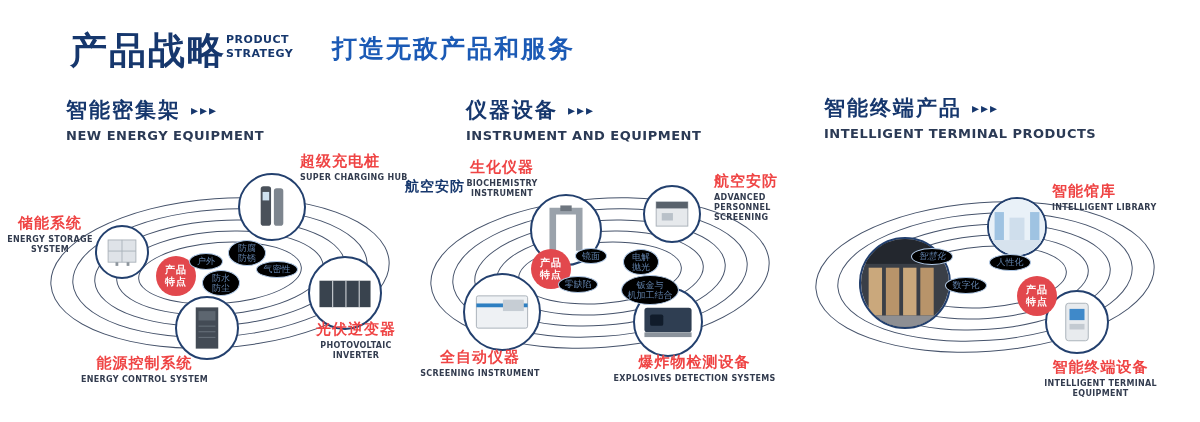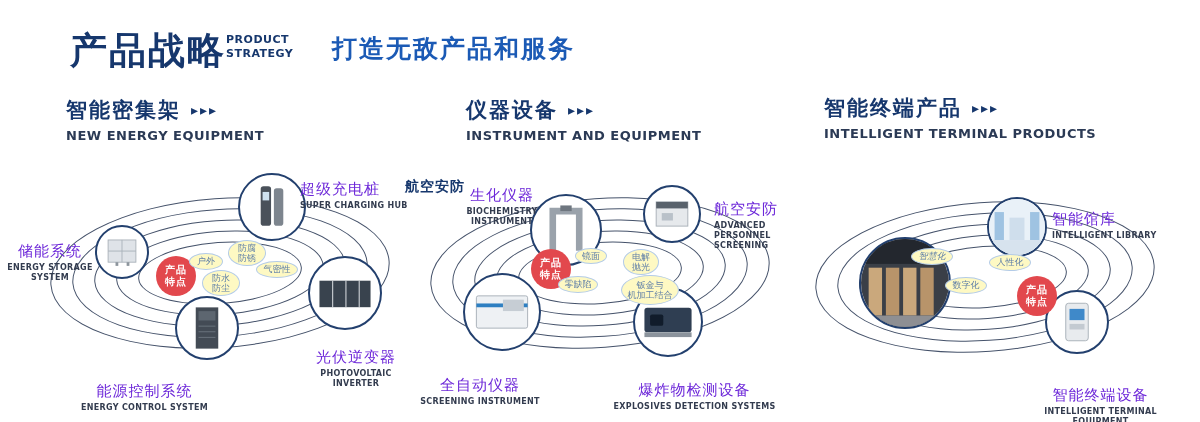--- a/index.html
+++ b/index.html
@@ -18,30 +18,30 @@
   .sec-arrows{font-size:14px;font-weight:700;color:#16376d;letter-spacing:2px;margin-left:10px;vertical-align:2px;}
   .sec-en{font-size:13px;font-weight:700;color:#2b3a55;letter-spacing:0.5px;margin-top:4px;}
   
   .orbits{position:absolute;width:340px;height:150px;transform:rotate(-4deg);}
   .ring{position:absolute;border:1px solid #46536b;border-radius:50%;box-sizing:border-box;}
   
   .pcircle{position:absolute;border-radius:50%;border:2px solid #23406e;background:#fff;overflow:hidden;box-sizing:border-box;}
   .pcircle svg{display:block;width:100%;height:100%;}
   
   .plabel{position:absolute;}
-  .plabel .zh{font-size:15px;font-weight:400;color:#6d28d9;letter-spacing:1px;margin-top:28px;}
+  .plabel .zh{font-size:15px;font-weight:700;color:#ef4444;letter-spacing:1px;}
   .plabel .en{font-size:8px;font-weight:700;color:#333c4f;letter-spacing:0.3px;margin-top:2px;line-height:1.25;}
   .en-right{text-align:right;}
   .side-label{position:absolute;font-size:14px;font-weight:700;color:#16376d;letter-spacing:1px;}
   
   .badge{position:absolute;width:40px;height:40px;border-radius:50%;background:#e2484d;color:#fff;
     display:flex;align-items:center;justify-content:center;font-size:10px;font-weight:700;
     text-align:center;line-height:1.2;letter-spacing:1px;}
   
-  .bubble{position:absolute;background:#fef9c3;border:1px solid #b3cbe8;border-radius:50%;
+  .bubble{position:absolute;background:#000000;border:1px solid #b3cbe8;border-radius:50%;
     color:#5f7fa8;font-size:9px;display:flex;align-items:center;justify-content:center;
     text-align:center;line-height:1.15;box-sizing:border-box;padding:1px 3px;}
 </style>
 </head>
 <body>
 
 <div id="canvas">
 
   <div class="t-zh">产品战略</div>
   <div class="t-en pre">PRODUCT

